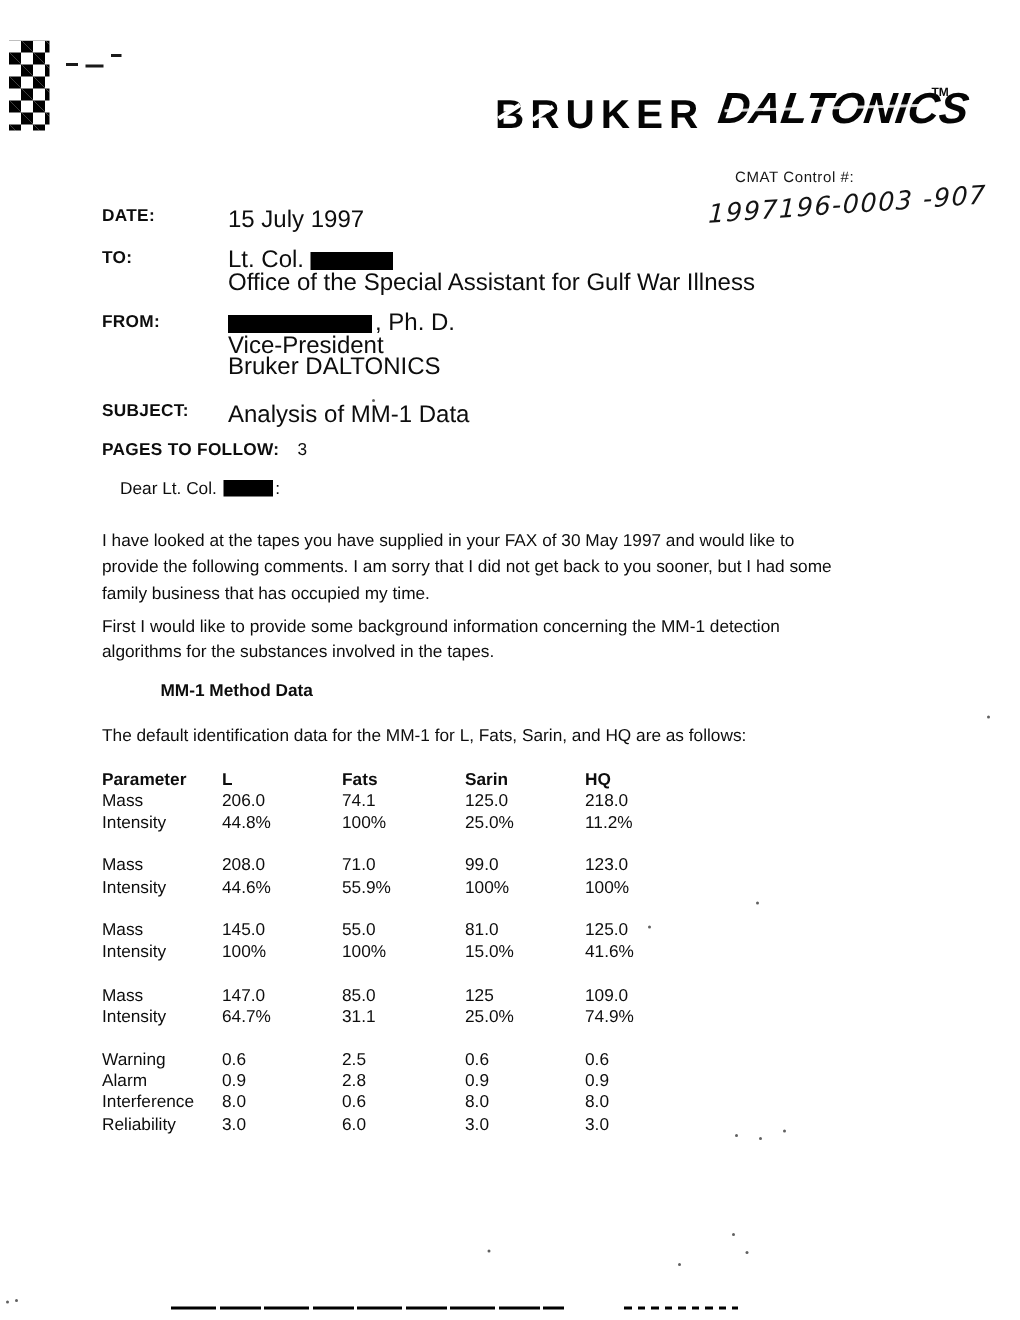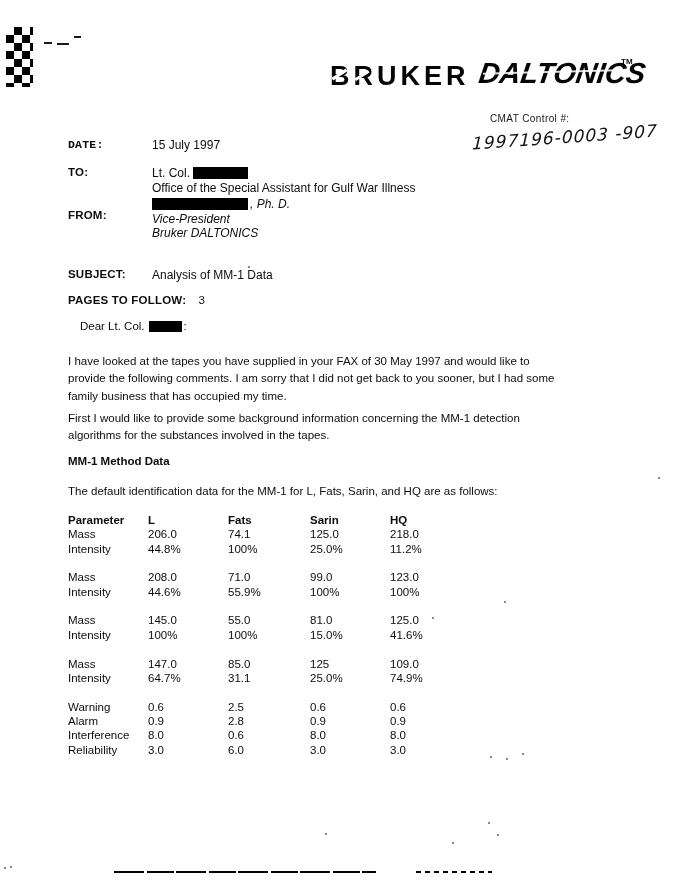--- a/index.html
+++ b/index.html
@@ -34,21 +34,21 @@
   .streak { background:#fff; height:2px; transform:rotate(-1.5deg); opacity:.85; }
 
   .cmat-label { left:490px; top:113px; font-size:10px; letter-spacing:.4px; color:#171717; }
   .handwriting {
     left:472px; top:127px; font-size:17px; font-style:italic;
     font-family:"DejaVu Sans", sans-serif; letter-spacing:1px;
     transform:rotate(-4deg) skewX(-6deg); color:#141414;
   }
 
   .lbl { left:68px; font-weight:bold; font-size:11.5px; letter-spacing:.2px; }
-  .val { left:152px; font-size:12px; }
+  .val { left:152px; font-size:16px; }
   .lines14 { line-height:14.5px; }
   .lines15 { line-height:15px; }
 
   .redact { display:inline-block; background:#000; }
   .redact.to   { width:55px; height:12px; vertical-align:-2px; }
   .redact.from { width:96px; height:12px; vertical-align:-2px; margin-right:2px; }
   .redact.dear { width:33px; height:11px; vertical-align:-2px; margin:0 2px 0 4px; }
 
   .para { left:68px; font-size:11.5px; line-height:17.3px; width:585px; white-space:pre-line; }
   .heading { left:68px; font-size:11.5px; font-weight:bold; }
@@ -82,31 +82,31 @@
   <div class="abs logo-bruker">BRUKER</div>
   <div class="abs slash" style="left:331px; top:73px; width:17px;"></div>
   <div class="abs slash" style="left:354px; top:74px; width:16px;"></div>
   <div class="abs logo-daltonics">DALTONICS</div>
   <div class="abs streak" style="left:483px; top:71px; width:135px;"></div>
   <div class="abs logo-tm">TM</div>
 
   <div class="abs cmat-label">CMAT Control #:</div>
   <div class="abs handwriting">1997196-0003 -907</div>
 
-  <div class="abs lbl" style="top:138px;font-family:Liberation Mono, monospace;">DATE:</div>
+  <div class="abs lbl" style="top:138px;">DATE:</div>
   <div class="abs val" style="top:138px;">15 July 1997</div>
 
   <div class="abs lbl" style="top:166px;">TO:</div>
   <div class="abs val lines15" style="top:166px;">
     <div><span>Lt. Col.</span> <span class="redact to"></span></div>
     <div>Office of the Special Assistant for Gulf War Illness</div>
   </div>
 
   <div class="abs lbl" style="top:209px;">FROM:</div>
-  <div class="abs val lines14" style="top:197px;font-style:italic;">
+  <div class="abs val lines14" style="top:209px;">
     <div><span class="redact from"></span><span>, Ph. D.</span></div>
     <div>Vice-President</div>
     <div>Bruker DALTONICS</div>
   </div>
 
   <div class="abs lbl" style="top:268px;">SUBJECT:</div>
   <div class="abs val" style="top:268px;">Analysis of MM-1 Data</div>
 
   <div class="abs" style="left:68px; top:294px; font-size:11.5px;">
     <span class="lbl" style="position:static;">PAGES TO FOLLOW:</span>
@@ -116,21 +116,21 @@
   <div class="abs" style="left:68px; top:320px; font-size:11.5px;padding-left:12px;">
     <span>Dear Lt. Col.</span><span class="redact dear"></span><span>:</span>
   </div>
 
   <div class="abs para" style="top:353px;">I have looked at the tapes you have supplied in your FAX of 30 May 1997 and would like to
 provide the following comments.  I am sorry that I did not get back to you sooner, but I had some
 family business that has occupied my time.</div>
   <div class="abs para" style="top:410px;">First I would like to provide some background information concerning the MM-1 detection
 algorithms for the substances involved in the tapes.</div>
 
-  <div class="abs heading" style="top:455px;">MM-1 Method Data</div>
+  <div class="abs heading" style="top:455px;margin-left:39px;">MM-1 Method Data</div>
   <div class="abs para" style="top:483px;">The default identification data for the MM-1 for L, Fats, Sarin, and HQ are as follows:</div>
 
   <div class="abs mm1-table" id="mm1-table">
       <div class="trow thead">
         <span class="tcell">Parameter</span>
         <span class="tcell">L</span>
         <span class="tcell">Fats</span>
         <span class="tcell">Sarin</span>
         <span class="tcell">HQ</span>
       </div>

